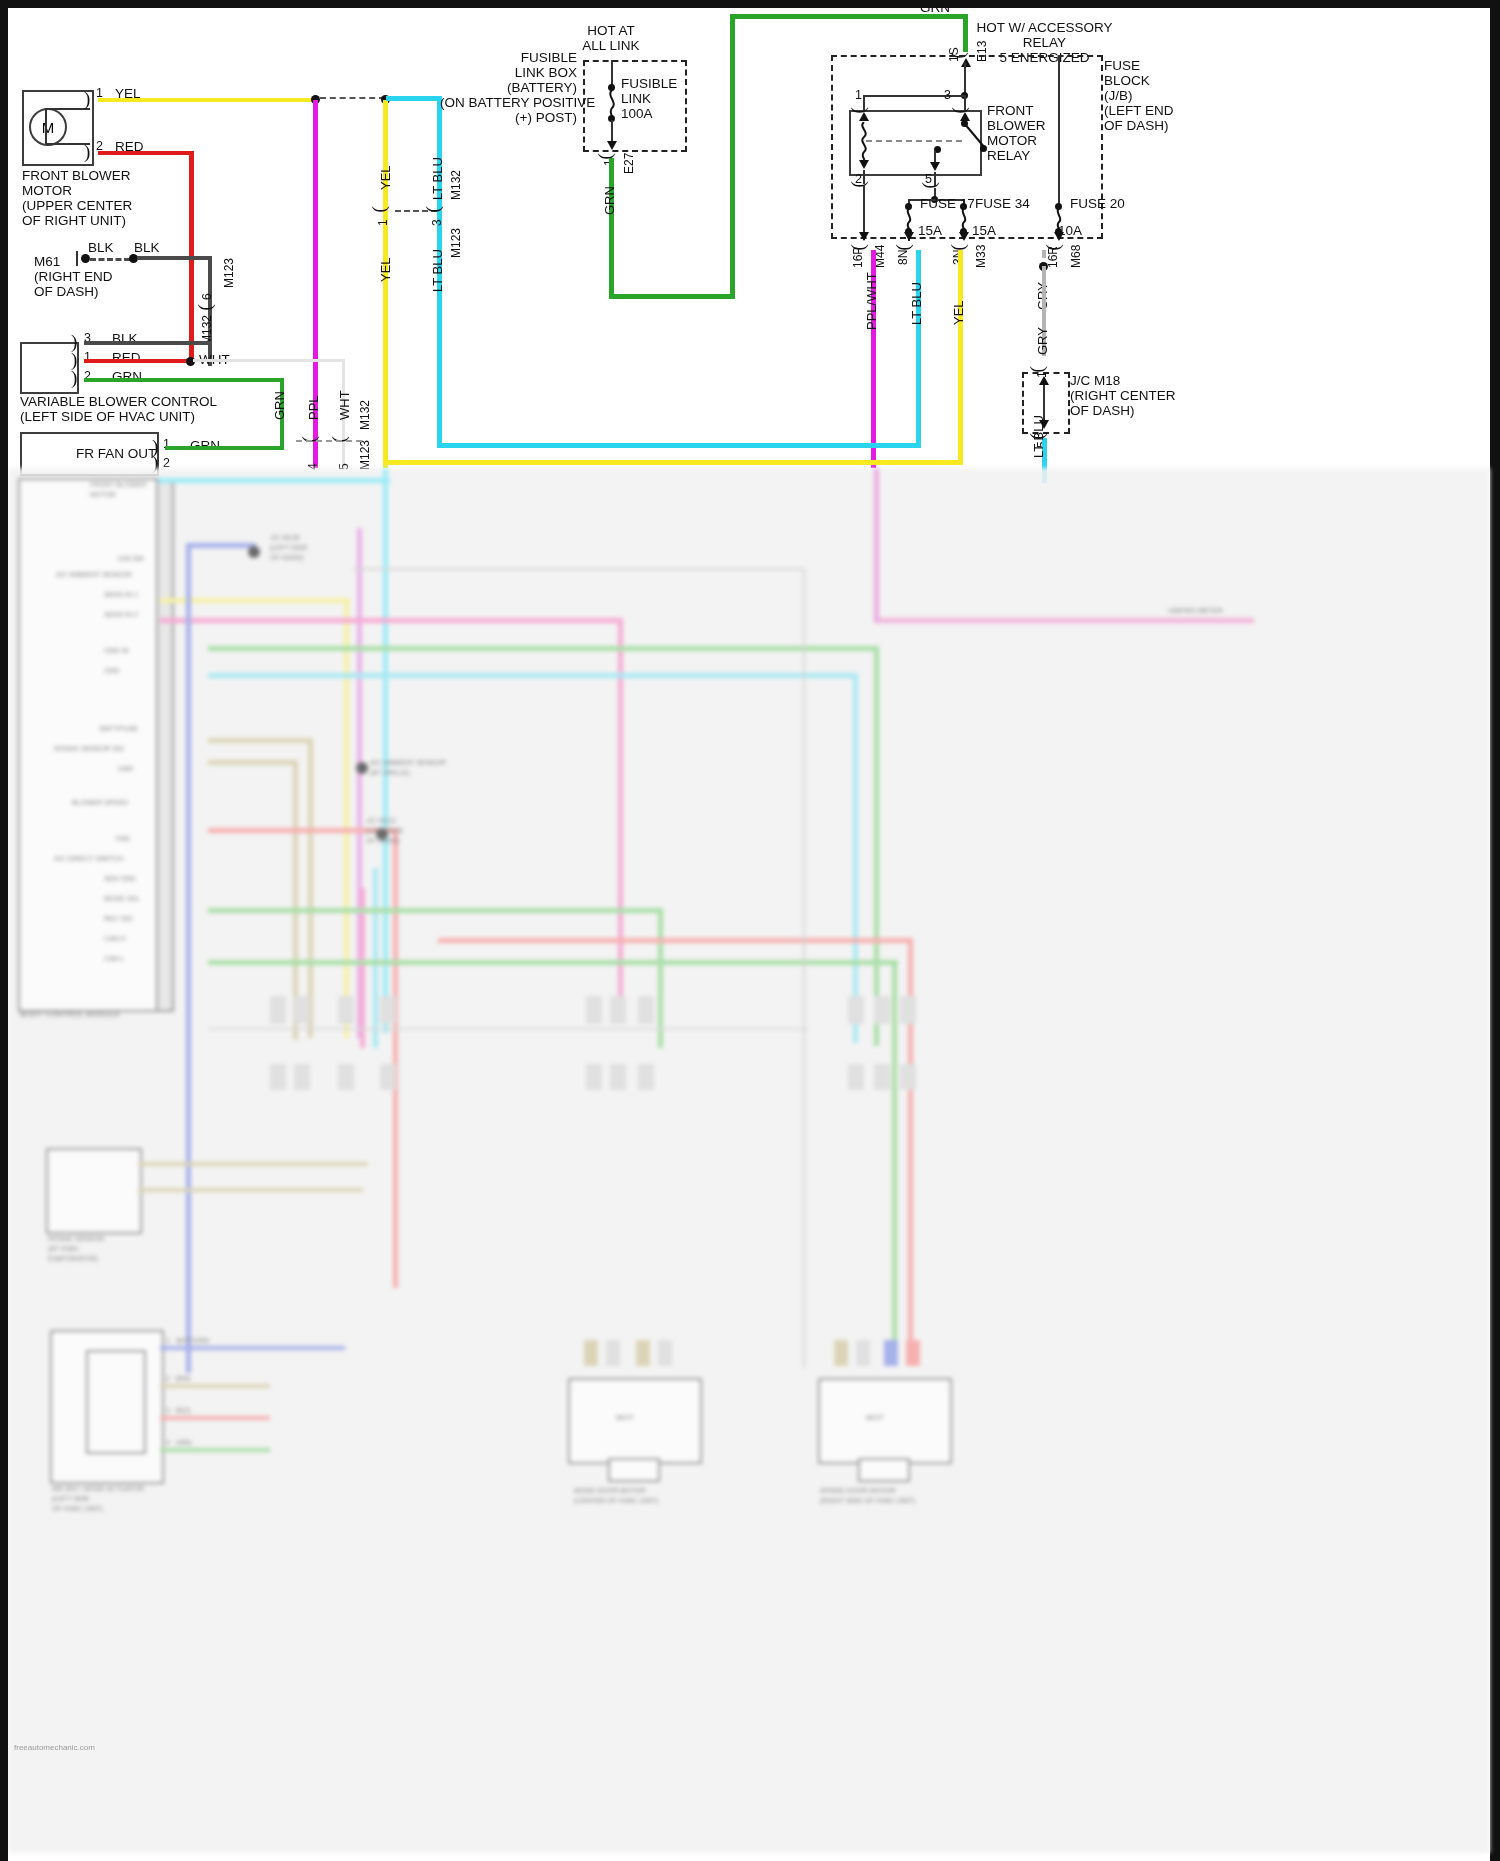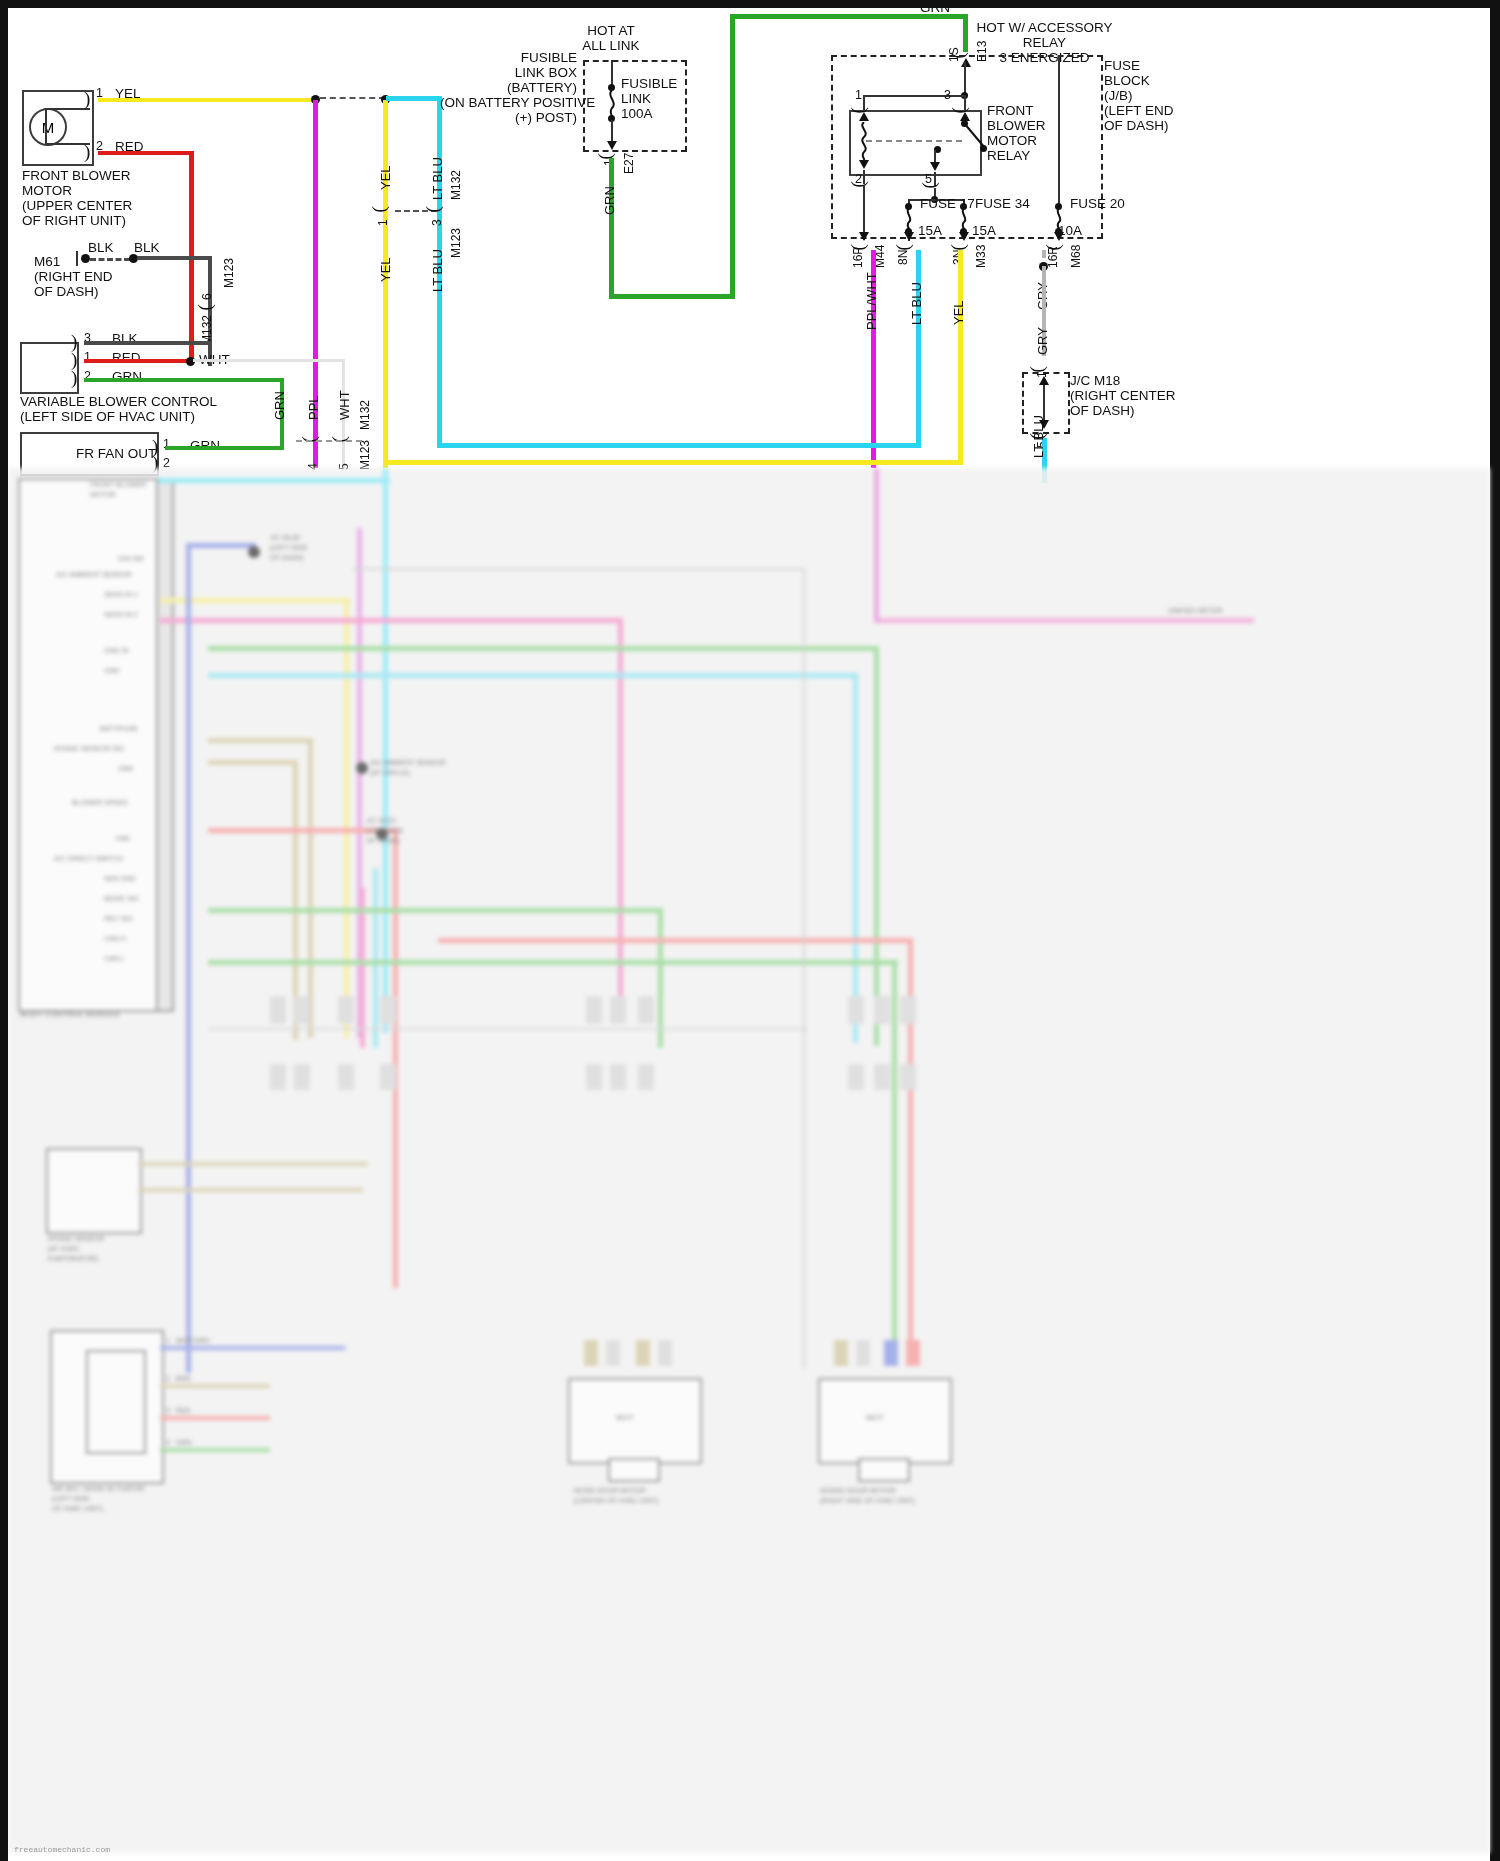--- a/index.html
+++ b/index.html
@@ -210,21 +210,21 @@
     <div class="w wv c-grn" style="left:963px;top:14px;width:5px;height:38px;"></div>
 
     <div class="conn" style="left:958px;top:46px;transform:rotate(90deg);">)</div>
     <div class="vert sm" style="left:947px;top:62px;">1S</div>
     <div class="vert sm" style="left:975px;top:62px;">E13</div>
     <div class="arrow-up" style="left:961px;top:58px;"></div>
     <div class="w t1v c-thin" style="left:964px;top:62px;width:2px;height:33px;"></div>
 
     <div class="lbl c" style="left:962px;top:20px;width:165px;">HOT W/ ACCESSORY
 RELAY
-3 ENERGIZED</div>
+5 ENERGIZED</div>
     <div class="dbox" style="left:831px;top:55px;width:268px;height:180px;"></div>
     <div class="lbl" style="left:1104px;top:58px;">FUSE
 BLOCK
 (J/B)
 (LEFT END
 OF DASH)</div>
 
     <div class="box" style="left:849px;top:110px;width:129px;height:62px;"></div>
     <div class="lbl" style="left:987px;top:103px;">FRONT
 BLOWER
@@ -482,14 +482,14 @@
     <div class="bw" style="left:628px;top:872px;width:14px;height:26px;background:#d8cfae;"></div>
     <div class="bw" style="left:650px;top:872px;width:14px;height:26px;background:#dcdcdc;"></div>
     <div class="bw" style="left:826px;top:872px;width:14px;height:26px;background:#d8cfae;"></div>
     <div class="bw" style="left:848px;top:872px;width:14px;height:26px;background:#dcdcdc;"></div>
     <div class="bw" style="left:876px;top:872px;width:14px;height:26px;background:#9aa7e8;"></div>
     <div class="bw" style="left:898px;top:872px;width:14px;height:26px;background:#f6a6a6;"></div>
 
     <div class="btxt t" style="left:1160px;top:138px;">UNIFIED METER</div>
   </div>
 
-  <div class="credit" style="left:14px;top:1845px;font-family:Liberation Mono, monospace;">freeautomechanic.com</div>
+  <div class="credit" style="left:14px;top:1743px;">freeautomechanic.com</div>
 </div>
 
 </body></html>

